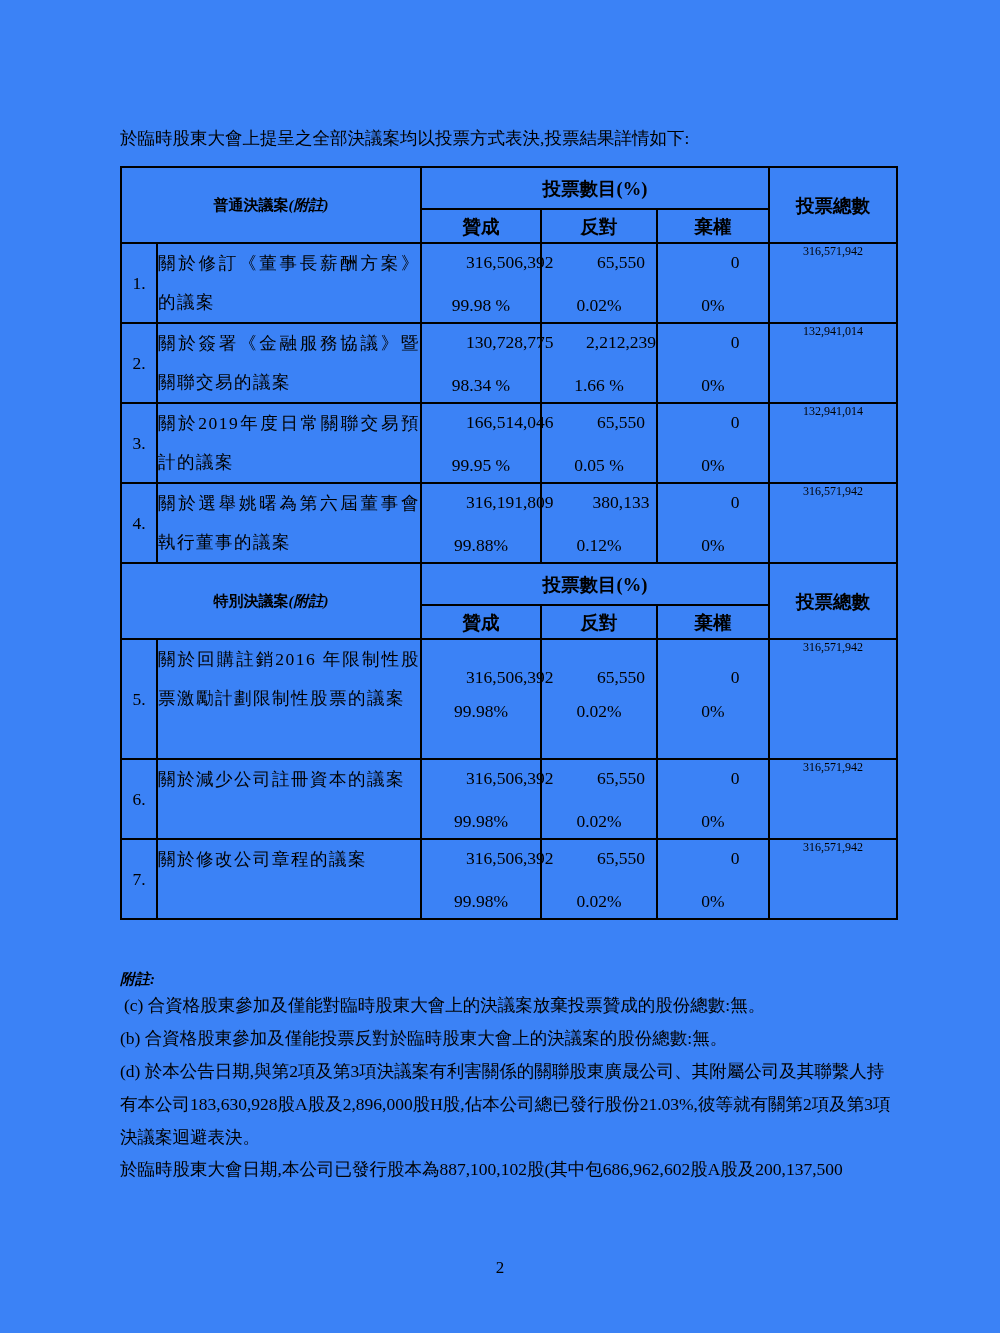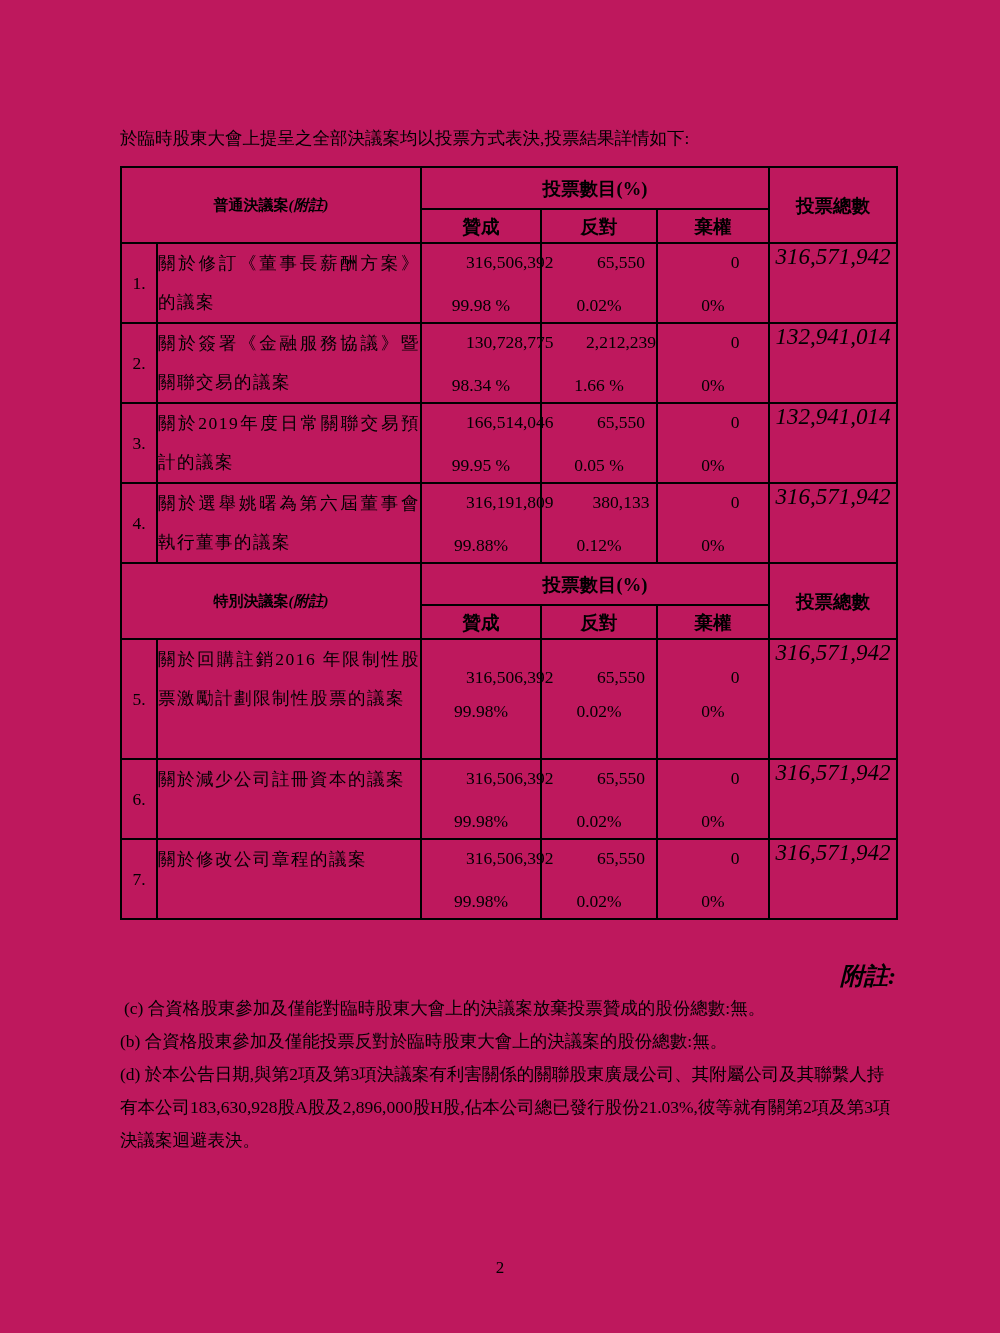--- a/index.html
+++ b/index.html
@@ -1,19 +1,19 @@
 <!DOCTYPE html>
 <html lang="zh-Hant"><head>
 <meta charset="utf-8">
 <style>
   html,body { margin:0; padding:0; background:#ffffff; }
   .page {
     position:relative;
     width:1000px; height:1333px;
-    background:#be185d;
+    background:#3b82f6;
     color:#000;
     font-family:"Liberation Serif","DejaVu Serif",serif;
     overflow:hidden;
   }
   .content { padding:0 104px 0 120px; }
 
   .intro {
     margin:0; padding-top:126px; padding-bottom:16px;
     font-size:17.5px; line-height:24px;
   }
@@ -58,28 +58,27 @@
     padding:2px 8px 2px 10px;
   }
   td.vote-cell {
     font-size:17.5px; text-align:center; vertical-align:top;
   }
   td.vote-cell .count { padding-top:8px;padding-left:44px; }
   td.vote-cell .pct   { padding-top:22px; }
   tr.row-tall td.vote-cell .count { padding-top:27px; }
   tr.row-tall td.vote-cell .pct   { padding-top:13px; }
   td.total-cell {
-    font-size:23px; text-align:center; vertical-align:top;
+    font-size:12px; text-align:center; vertical-align:top;
     padding-top:13px;
-    font-style:italic;
   }
 
   .notes-title {
-    margin:40px 0 0;
-    font-size:24px; font-weight:bold; font-style:italic;text-align:right;
+    margin:50px 0 0;
+    font-size:15px; font-weight:bold; font-style:italic;
   }
   p.note {
     margin:0; font-size:17.5px; line-height:33px;
   }
   .note-a { margin-top:43px; }
   .note-b { margin-top:8px; }
   .note-c { margin-top:7px; padding-left:4px; }
   .note-d { margin-top:3px; }
   .footer-text {
     margin:2px -14px 0 0;
@@ -265,17 +264,18 @@
 
     <p class="notes-title">附註:</p>
 
 
     <p class="note note-c"><span>(c)</span> <span>合資格股東參加及僅能對臨時股東大會上的決議案放棄投票贊成的股份總數:無。</span></p>
 
     <p class="note note-b"><span>(b)</span> <span>合資格股東參加及僅能投票反對於臨時股東大會上的決議案的股份總數:無。</span></p>
 
     <p class="note note-d"><span>(d)</span> <span>於本公告日期,與第2項及第3項決議案有利害關係的關聯股東廣晟公司、其附屬公司及其聯繫人持有本公司183,630,928股A股及2,896,000股H股,佔本公司總已發行股份21.03%,彼等就有關第2項及第3項決議案迴避表決。</span></p>
 
+    <p class="footer-text">於臨時股東大會日期,本公司已發行股本為887,100,102股(其中包686,962,602股A股及200,137,500</p>
 
   </div>
 
   <div class="page-number">2</div>
 </div>
 
 </body></html>

